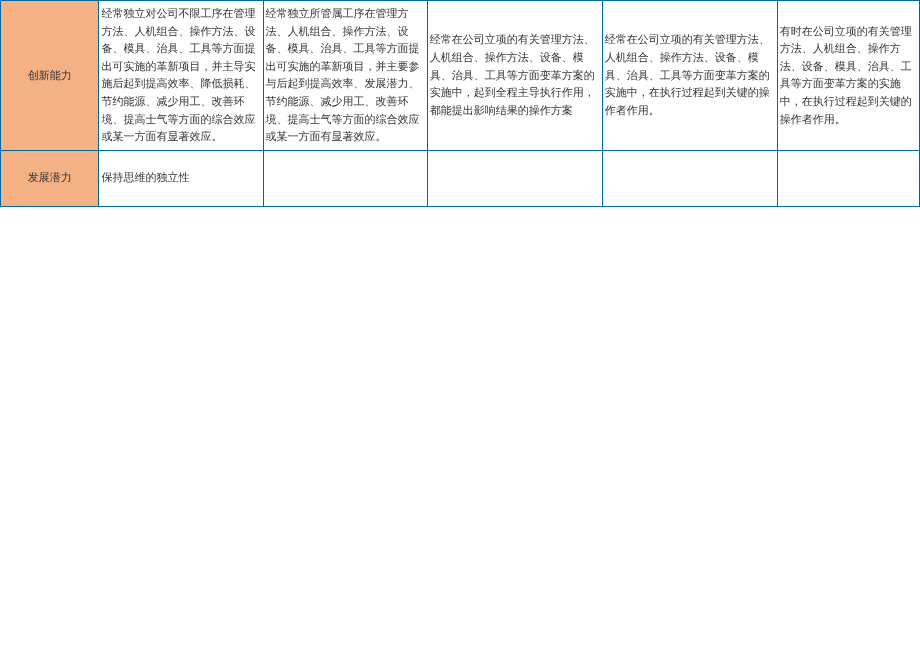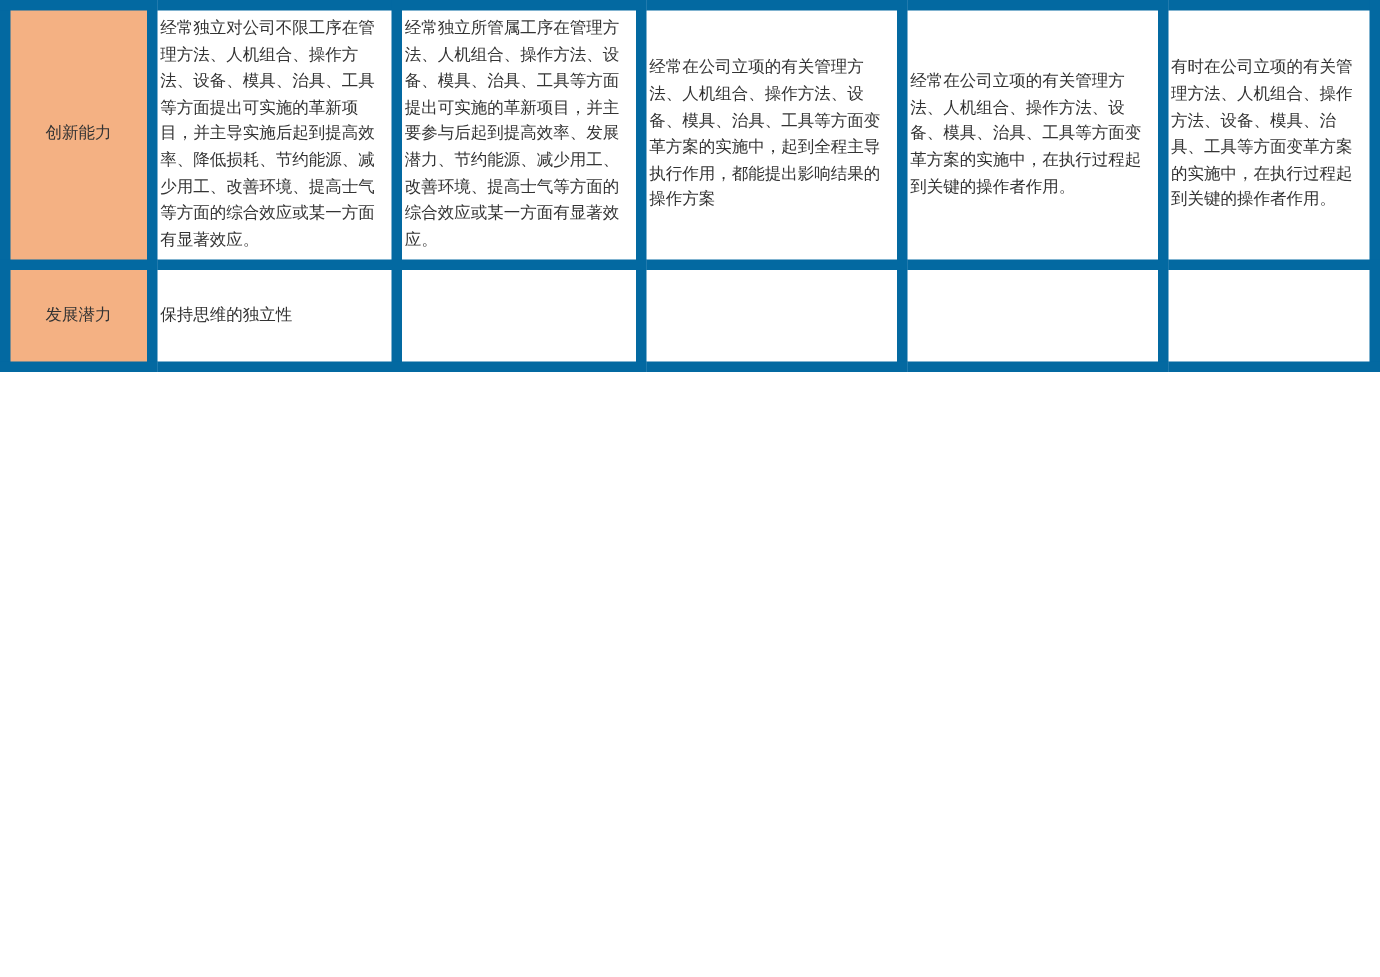--- a/index.html
+++ b/index.html
@@ -15,21 +15,21 @@
     }
     .table-container {
       width: 920px;
     }
     table {
       border-collapse: collapse;
       width: 100%;
       table-layout: fixed;
     }
     td {
-      border: 7px solid #0369a1;
+      border: 1px solid #0369a1;
       padding: 4px 2px;
       vertical-align: middle;
       line-height: 1.6;
       word-wrap: break-word;
       word-break: break-all;
     }
     .header-cell {
       background: #f4b183;
       text-align: center;
       font-weight: normal;
@@ -39,21 +39,21 @@
     .col-1 { width: 90px; }
     .col-2 { width: 150px; }
     .col-3 { width: 150px; }
     .col-4 { width: 160px; }
     .col-5 { width: 160px; }
     .col-6 { width: 130px; }
     .row-1 td {
       height: 148px;
     }
     .row-2 td {
-      height: 68px;
+      height: 56px;
     }
   </style>
 </head>
 <body>
 
 <div class="table-container">
   <table>
     <colgroup>
       <col class="col-1">
       <col class="col-2">

